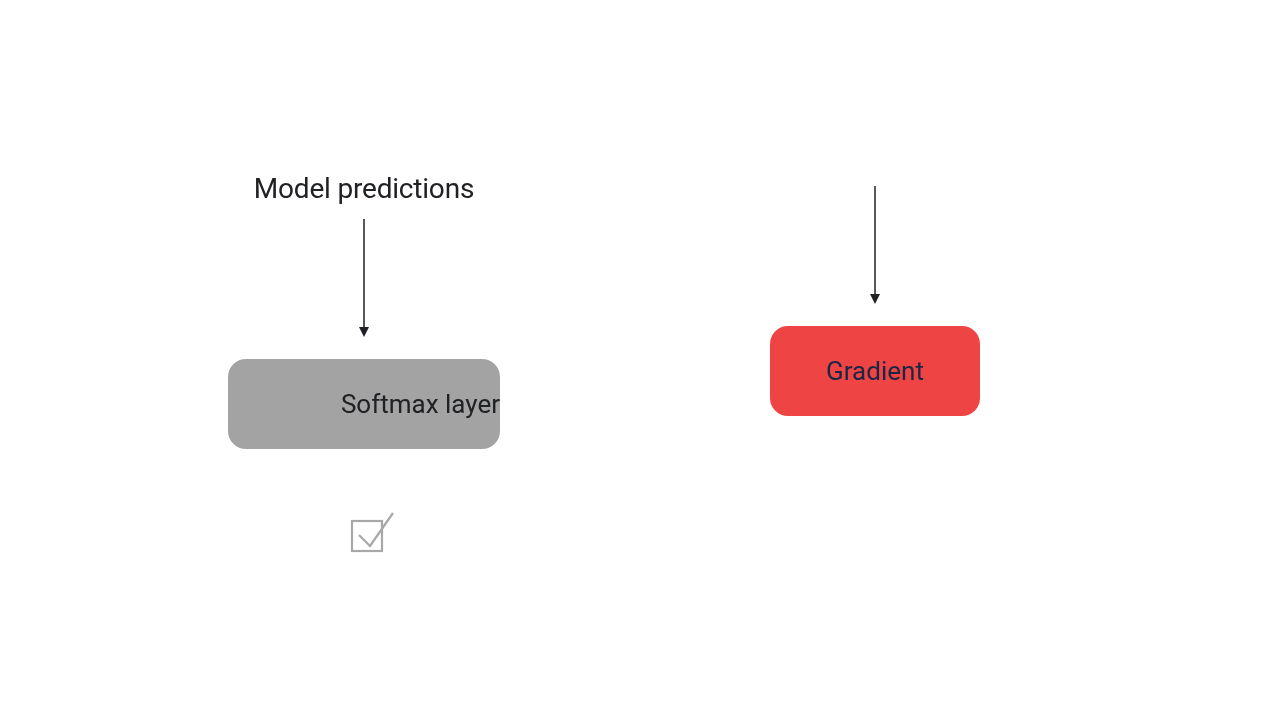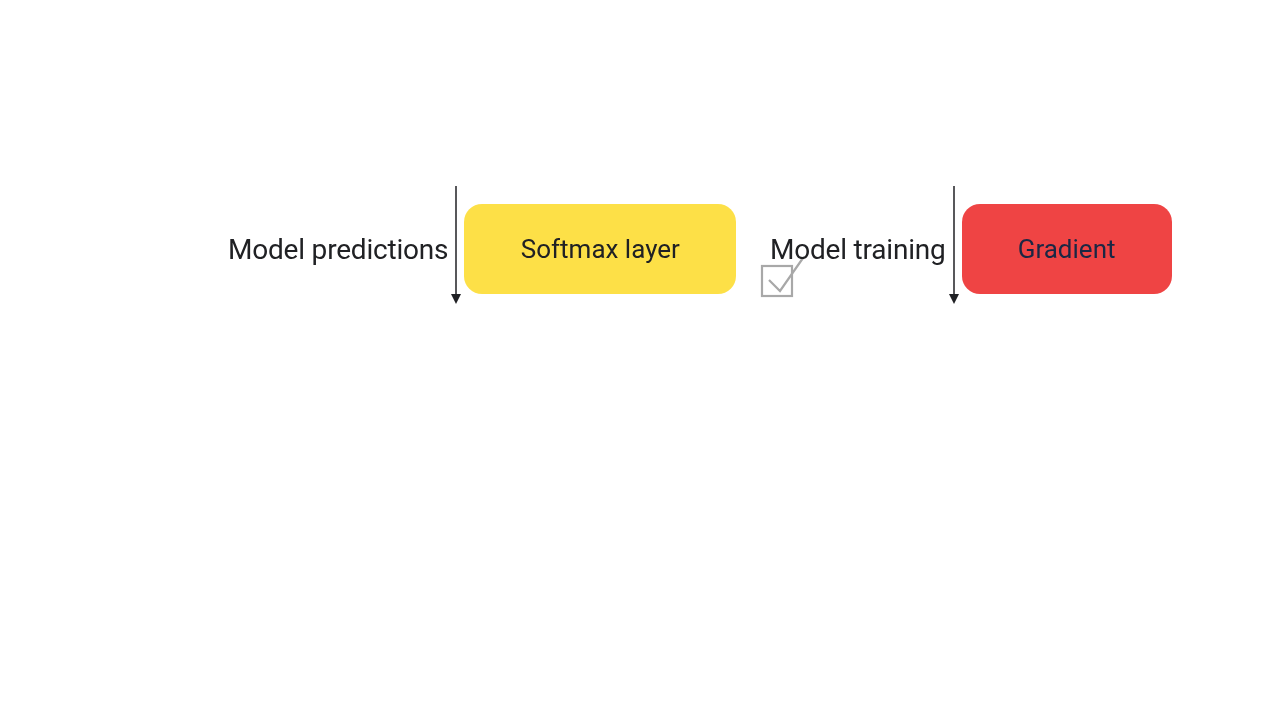--- a/index.html
+++ b/index.html
@@ -16,21 +16,21 @@
       overflow: hidden;
     }
     .diagram-container {
       width: 100%;
       height: 100%;
       position: relative;
     }
     .column {
       position: absolute;
       display: flex;
-      flex-direction: row;
+      flex-direction: column;
       align-items: center;
     }
     .column-left {
       left: 228px;
       top: 172px;
     }
     .column-right {
       left: 770px;
       top: 172px;
     }
@@ -49,22 +49,23 @@
       border-radius: 18px;
       display: flex;
       align-items: center;
       justify-content: center;
       font-size: 26px;
       font-weight: 400;
     }
     .node-yellow {
       width: 272px;
       height: 90px;
-      background: #fde047;
+      background: #a3a3a3;
       color: #202124;
+      justify-content: flex-end;
     }
     .node-blue {
       width: 210px;
       height: 90px;
       background: #ef4444;
       color: #1a2744;
     }
     .checkmark-container {
       margin-top: 56px;
       margin-left: 18px;
@@ -86,21 +87,20 @@
     </div>
     <div class="checkmark-container">
       <svg width="58" height="50" viewBox="0 0 58 50">
         <rect x="8" y="16" width="30" height="30" fill="none" stroke="#a8a8a8" stroke-width="2.2"></rect>
         <path d="M 15 30 L 26 41 L 49 8" fill="none" stroke="#a8a8a8" stroke-width="2.2" stroke-linecap="butt" stroke-linejoin="miter"></path>
       </svg>
     </div>
   </div>
 
   <div class="column column-right">
-    <div class="heading">Model training</div>
     <svg class="arrow-svg" width="16" height="120" viewBox="0 0 16 120">
       <line x1="8" y1="0" x2="8" y2="110" stroke="#202124" stroke-width="1.5"></line>
       <path d="M 3 108 L 8 118 L 13 108 Z" fill="#202124"></path>
     </svg>
     <div class="node-box node-blue">
       <span>Gradient</span>
     </div>
   </div>
 
 </div>

